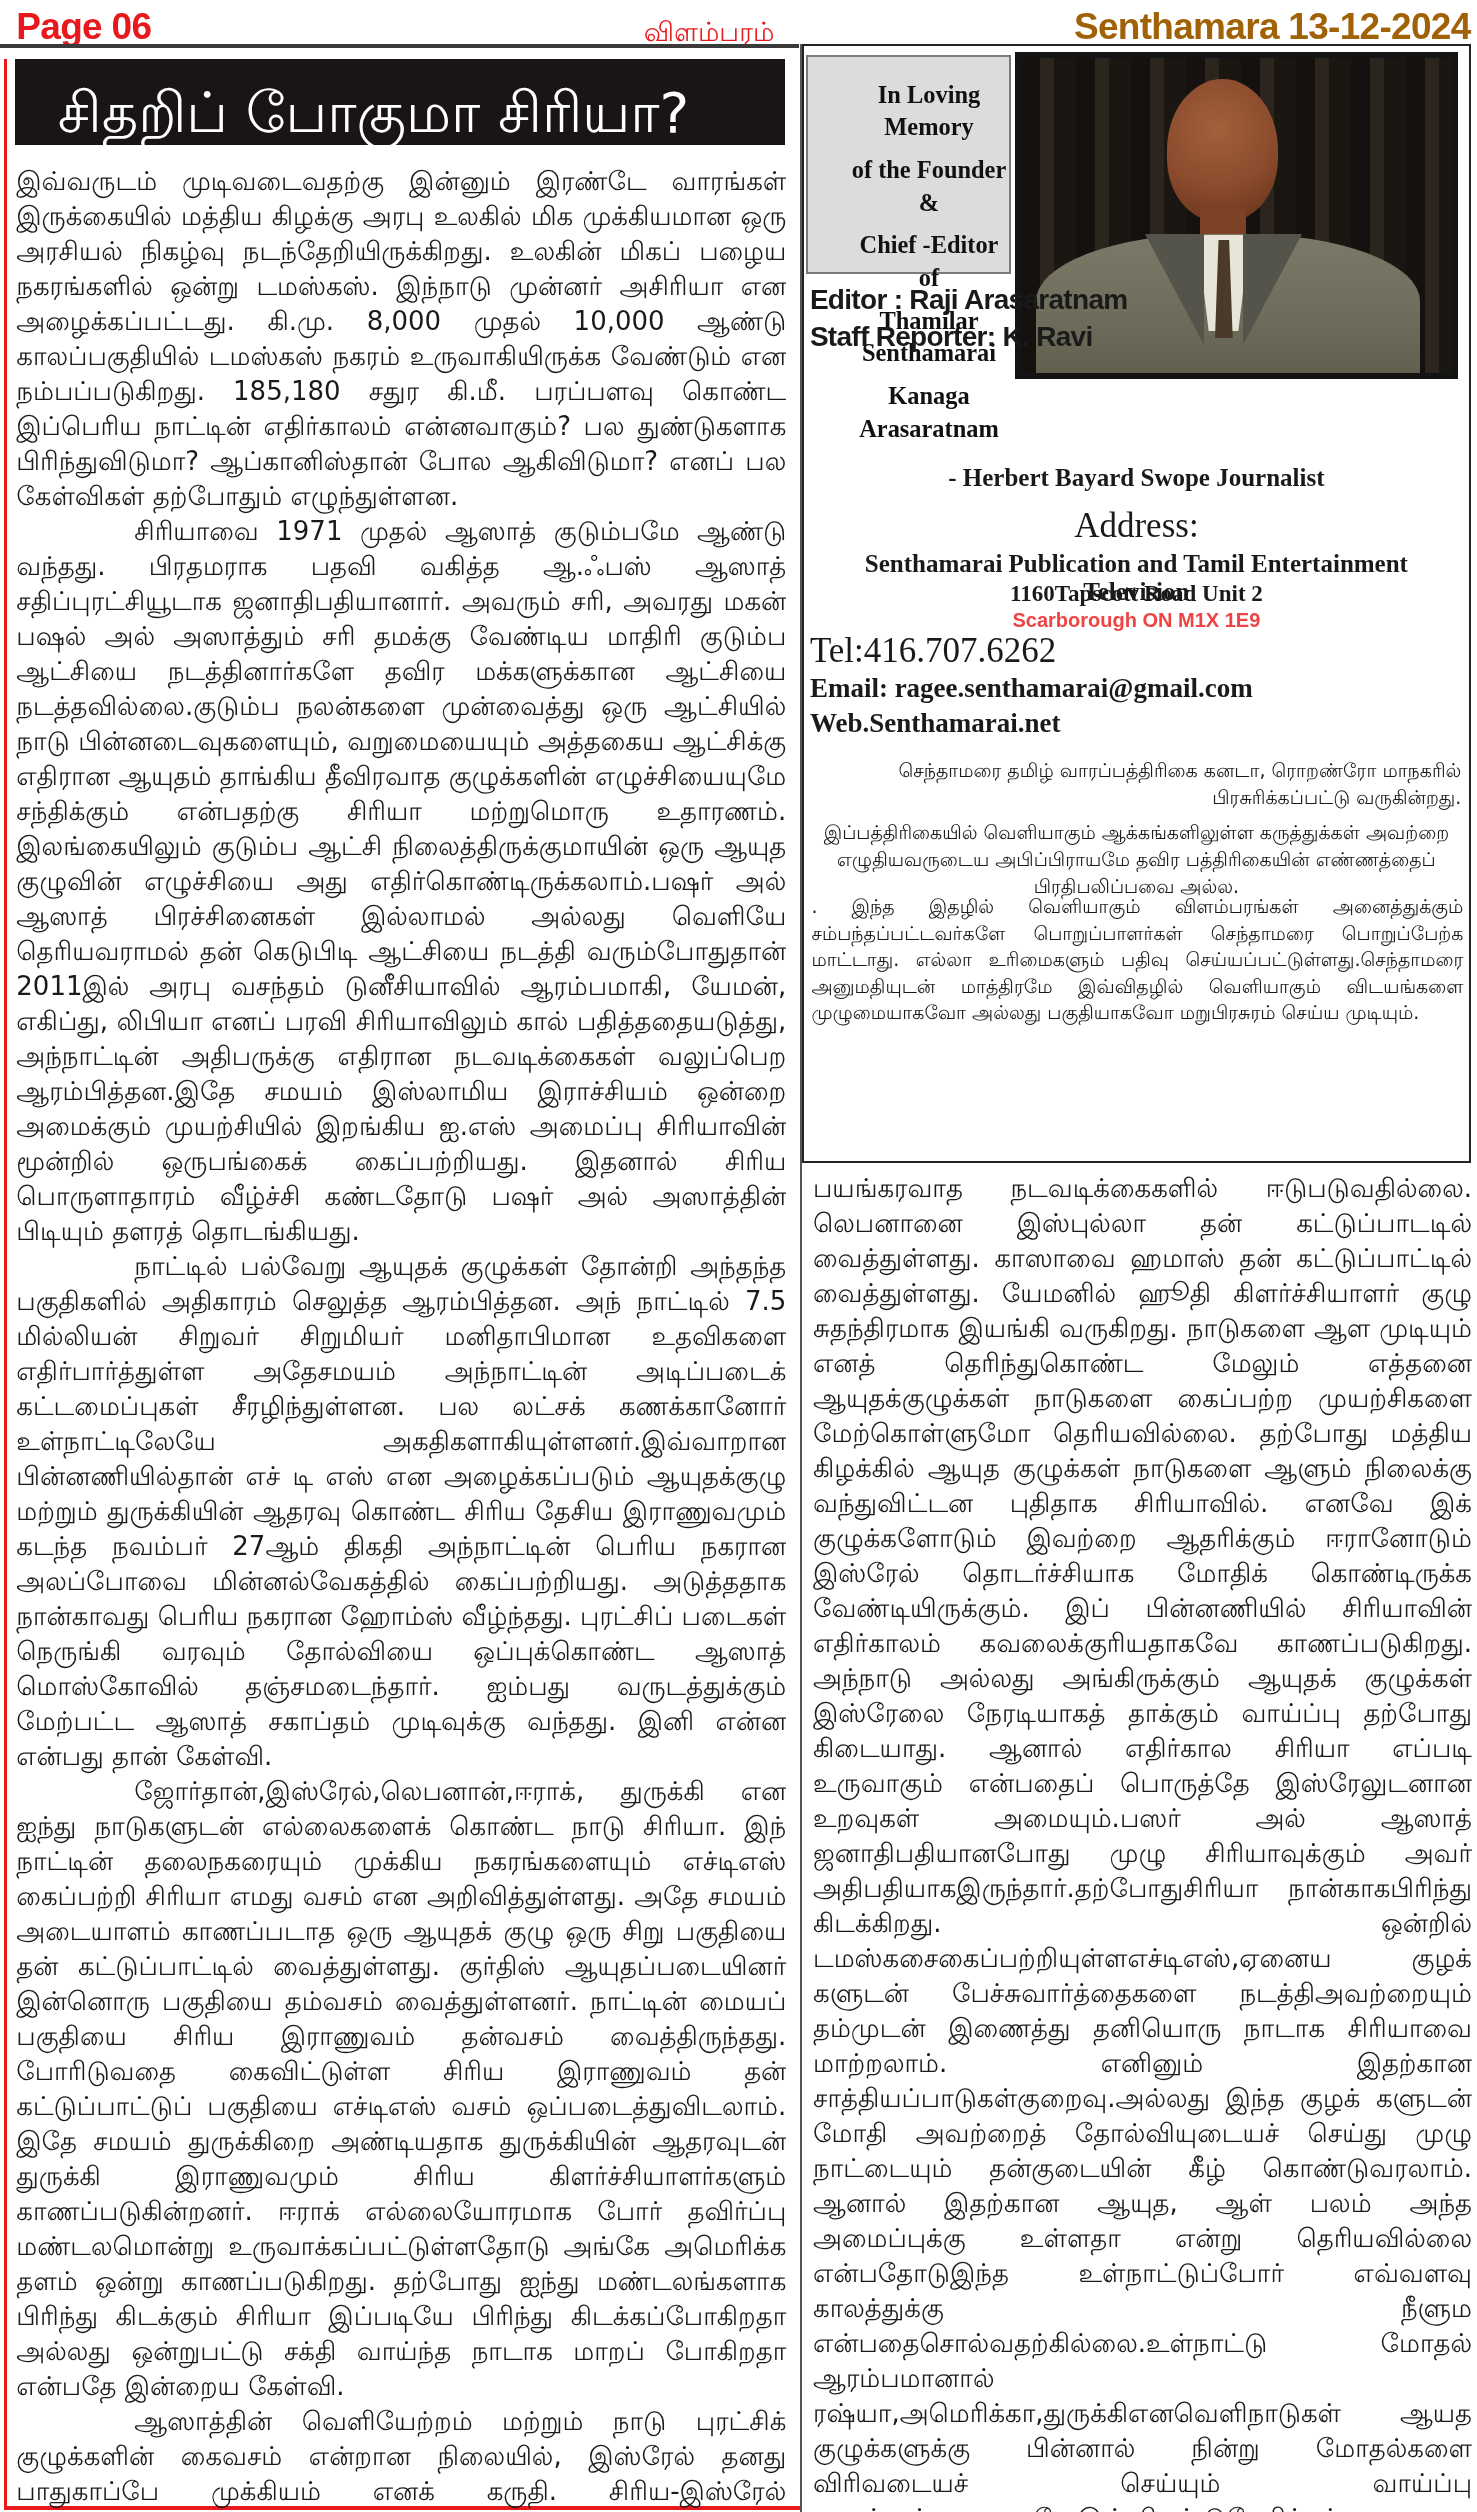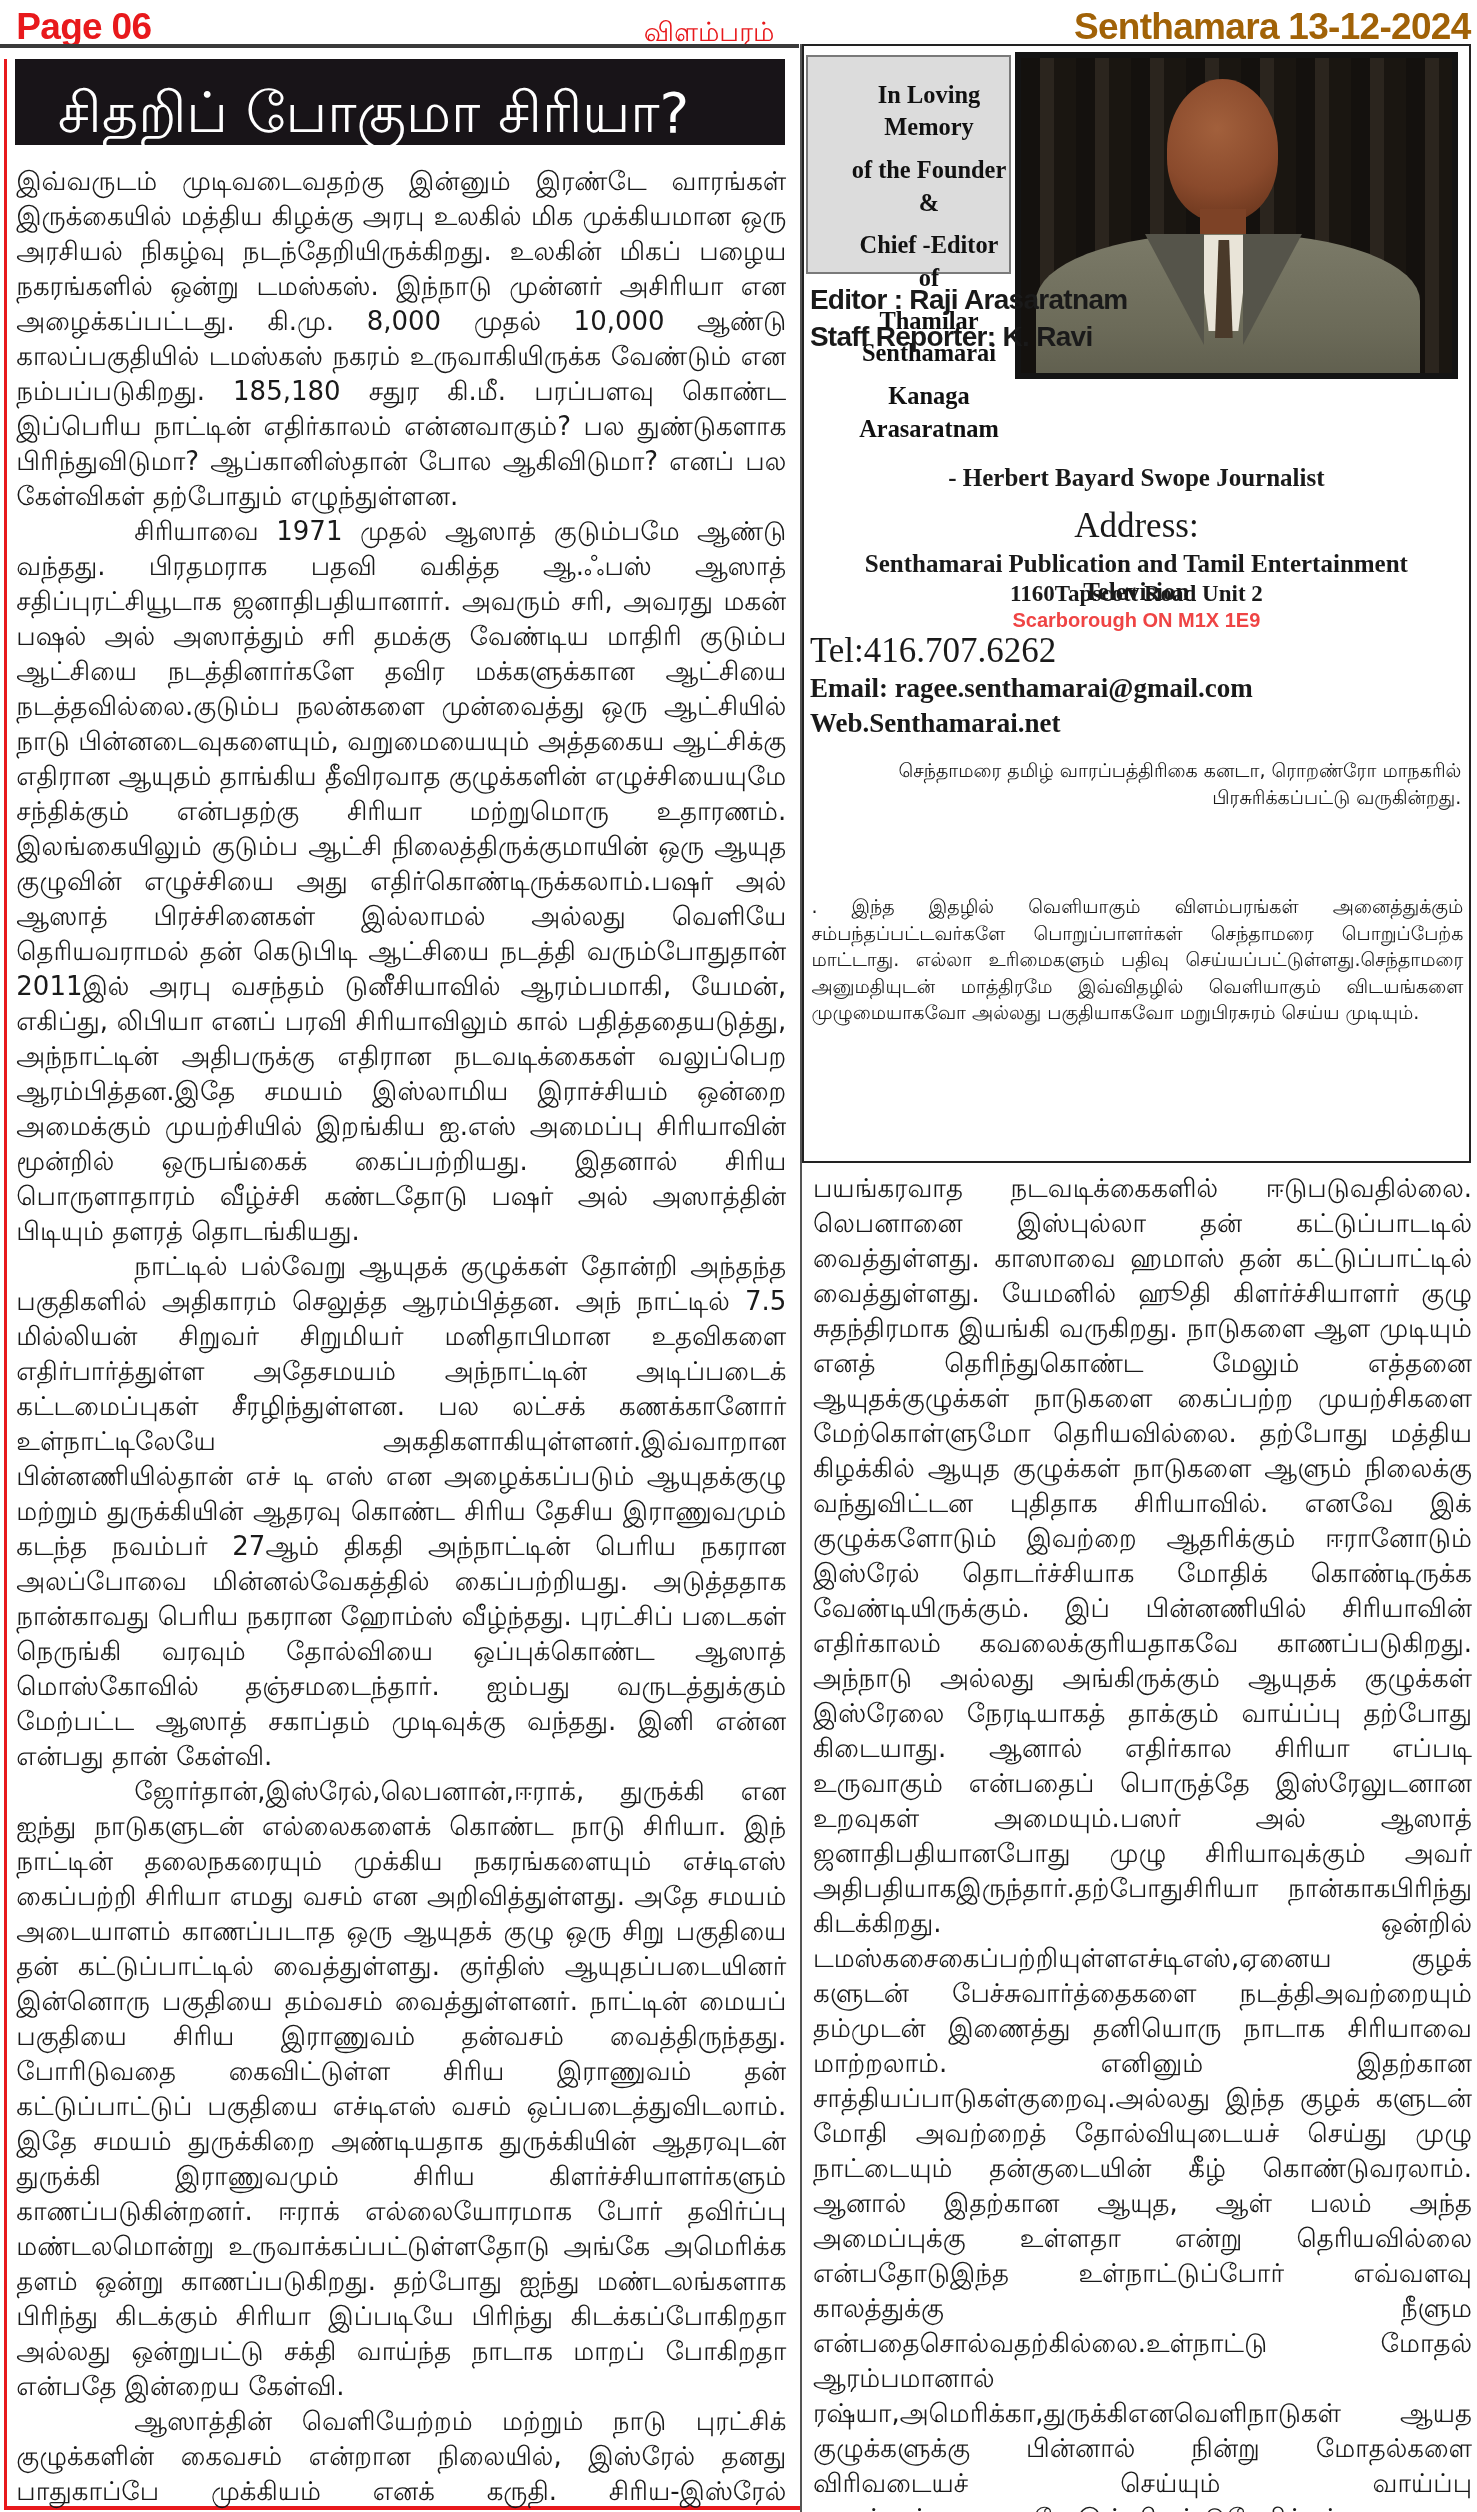--- a/index.html
+++ b/index.html
@@ -139,20 +139,21 @@
     <div class="addr-heading">Address:</div>
     <div class="addr-line1">Senthamarai  Publication  and Tamil Entertainment Television</div>
     <div class="addr-line2">1160Tapscott   Road Unit 2</div>
     <div class="addr-line3">Scarborough  ON M1X 1E9</div>
 
     <div class="tel-line">Tel:416.707.6262</div>
     <div class="email-line">Email: ragee.senthamarai@gmail.com</div>
     <div class="web-line">Web.Senthamarai.net</div>
 
     <div class="ta-note-1">செந்தாமரை தமிழ் வாரப்பத்திரிகை கனடா, ரொறண்ரோ மாநகரில் பிரசுரிக்கப்பட்டு வருகின்றது.</div>
+    <div class="ta-note-2">இப்பத்திரிகையில் வெளியாகும் ஆக்கங்களிலுள்ள கருத்துக்கள் அவற்றை எழுதியவருடைய அபிப்பிராயமே தவிர பத்திரிகையின் எண்ணத்தைப் பிரதிபலிப்பவை அல்ல.</div>
     <div class="ta-note-3">. இந்த இதழில் வெளியாகும் விளம்பரங்கள் அனைத்துக்கும் சம்பந்தப்பட்டவர்களே பொறுப்பாளர்கள் செந்தாமரை பொறுப்பேற்க மாட்டாது. எல்லா உரிமைகளும் பதிவு செய்யப்பட்டுள்ளது.செந்தாமரை அனுமதியுடன் மாத்திரமே இவ்விதழில் வெளியாகும் விடயங்களை முழுமையாகவோ அல்லது பகுதியாகவோ மறுபிரசுரம் செய்ய முடியும்.</div>
 
   </div>
 
   <div class="continuation">
     <p>பயங்கரவாத நடவடிக்கைகளில் ஈடுபடுவதில்லை. லெபனானை இஸ்புல்லா தன் கட்டுப்பாடடில் வைத்துள்ளது. காஸாவை ஹமாஸ் தன் கட்டுப்பாட்டில் வைத்துள்ளது. யேமனில் ஹூதி கிளர்ச்சியாளர் குழு சுதந்திரமாக இயங்கி வருகிறது. நாடுகளை ஆள முடியும் எனத் தெரிந்துகொண்ட மேலும் எத்தனை ஆயுதக்குழுக்கள் நாடுகளை கைப்பற்ற முயற்சிகளை மேற்கொள்ளுமோ தெரியவில்லை. தற்போது மத்திய கிழக்கில் ஆயுத குழுக்கள் நாடுகளை ஆளும் நிலைக்கு வந்துவிட்டன புதிதாக சிரியாவில். எனவே இக் குழுக்களோடும் இவற்றை ஆதரிக்கும் ஈரானோடும் இஸ்ரேல் தொடர்ச்சியாக மோதிக் கொண்டிருக்க வேண்டியிருக்கும். இப் பின்னணியில் சிரியாவின் எதிர்காலம் கவலைக்குரியதாகவே காணப்படுகிறது. அந்நாடு அல்லது அங்கிருக்கும் ஆயுதக் குழுக்கள் இஸ்ரேலை நேரடியாகத் தாக்கும் வாய்ப்பு தற்போது கிடையாது. ஆனால் எதிர்கால சிரியா எப்படி உருவாகும் என்பதைப் பொருத்தே இஸ்ரேலுடனான உறவுகள் அமையும்.பஸர் அல் ஆஸாத் ஜனாதிபதியானபோது முழு சிரியாவுக்கும் அவர் அதிபதியாகஇருந்தார்.தற்போதுசிரியா நான்காகபிரிந்து கிடக்கிறது. ஒன்றில் டமஸ்கசைகைப்பற்றியுள்ளஎச்டிஎஸ்,ஏனைய குழக் களுடன் பேச்சுவார்த்தைகளை நடத்திஅவற்றையும் தம்முடன் இணைத்து தனியொரு நாடாக சிரியாவை மாற்றலாம். எனினும் இதற்கான சாத்தியப்பாடுகள்குறைவு.அல்லது இந்த குழக் களுடன் மோதி அவற்றைத் தோல்வியுடையச் செய்து முழு நாட்டையும் தன்குடையின் கீழ் கொண்டுவரலாம். ஆனால் இதற்கான ஆயுத, ஆள் பலம் அந்த அமைப்புக்கு உள்ளதா என்று தெரியவில்லை என்பதோடுஇந்த உள்நாட்டுப்போர் எவ்வளவு காலத்துக்கு நீளும என்பதைசொல்வதற்கில்லை.உள்நாட்டு மோதல் ஆரம்பமானால் ரஷ்யா,அமெரிக்கா,துருக்கிஎனவெளிநாடுகள் ஆயத குழுக்களுக்கு பின்னால் நின்று மோதல்களை விரிவடையச் செய்யும் வாய்ப்பு களும்உள்ளன.எனவேஇவ்விரண்டுமேசிக்கல்களை உருவாக்கக் கூடியவை.</p>
 
   </div>
 
 </div>

